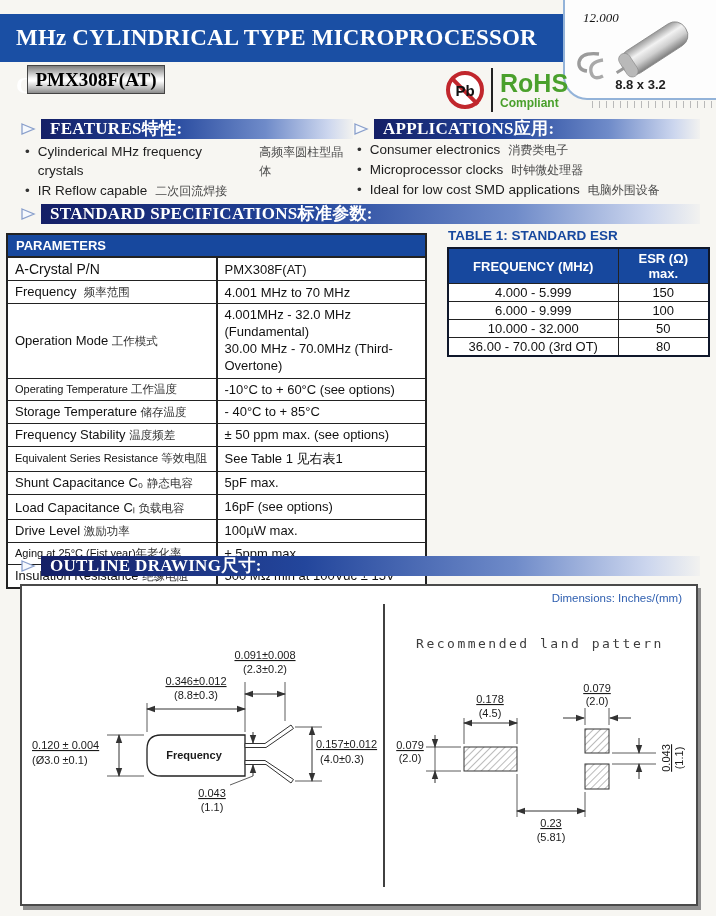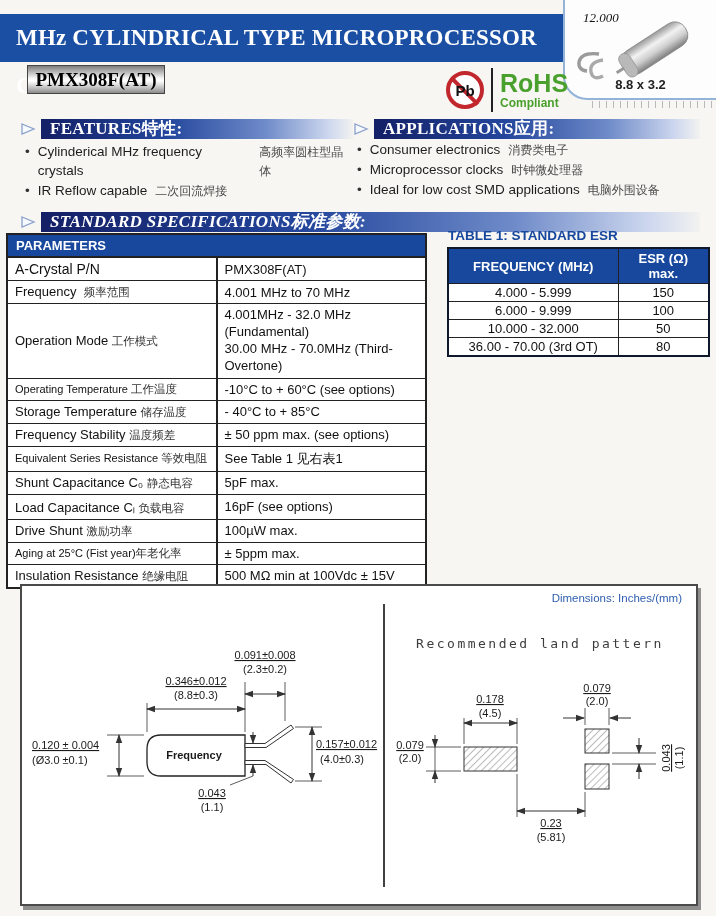--- a/index.html
+++ b/index.html
@@ -170,21 +170,21 @@
       <span>Microprocessor clocks</span>
       <span class="zh">时钟微处理器</span>
       </li>
     <li>
         <span class="dot">•</span>
       <span>Ideal for low cost SMD  applications</span>
       <span class="zh">电脑外围设备</span>
       </li>
   </ul>
 
-  <div class="section-row" style="left:20px; top:212px;font-style:italic;">
+  <div class="section-row" style="left:20px; top:204px;">
     <svg class="chevron" width="16" height="14" viewBox="0 0 16 14">
       <polygon points="2,2 14,7 2,12" fill="#f6f9fd" stroke="#8aa0cc" stroke-width="1.3"></polygon>
     </svg>
     <div class="banner" style="width:659px;">STANDARD SPECIFICATIONS标准参数:</div>
   </div>
 
   <table class="params-table">
     <tbody>
         <tr>
           <th class="main-hd" colspan="2">PARAMETERS</th>
@@ -220,21 +220,21 @@
         </tr>
     <tr>
       <td class="lbl"><span>Shunt Capacitance C₀</span> <span class="zh">静态电容</span></td>
       <td class="val">5pF max.</td>
         </tr>
     <tr>
       <td class="lbl"><span>Load Capacitance Cₗ</span> <span class="zh">负载电容</span></td>
       <td class="val">16pF (see options)</td>
         </tr>
     <tr>
-      <td class="lbl"><span>Drive Shunt</span> <span class="zh">激励功率</span></td>
+      <td class="lbl"><span>Drive Level</span> <span class="zh">激励功率</span></td>
       <td class="val">100µW max.</td>
         </tr>
     <tr>
       <td class="lbl small"><span>Aging at 25°C (Fist year)</span><span class="zh">年老化率</span></td>
       <td class="val">± 5ppm max.</td>
         </tr>
     <tr>
       <td class="lbl"><span>Insulation Resistance</span> <span class="zh">绝缘电阻</span></td>
       <td class="val">500 MΩ min at 100Vdc ± 15V</td>
         </tr>
@@ -260,20 +260,26 @@
       <td>10.000 - 32.000</td>
           <td>50</td>
         </tr>
     <tr>
       <td>36.00 - 70.00 (3rd OT)</td>
           <td>80</td>
         </tr>
   </tbody>
     </table>
 
+  <div class="section-row" style="left:20px; top:556px;">
+    <svg class="chevron" width="16" height="14" viewBox="0 0 16 14">
+      <polygon points="2,2 14,7 2,12" fill="#f6f9fd" stroke="#8aa0cc" stroke-width="1.3"></polygon>
+    </svg>
+    <div class="banner" style="width:659px;">OUTLINE DRAWING尺寸:</div>
+  </div>
 
   <div class="drawing-box">
     <div class="dims-note">Dimensions: Inches/(mm)</div>
     <svg width="674" height="318" viewBox="0 0 674 318">
       <defs>
         <marker id="ah" markerWidth="9" markerHeight="8" refX="8" refY="4" orient="auto-start-reverse" markerUnits="userSpaceOnUse">
           <path d="M0,0.8 L9,4 L0,7.2 Z" fill="#333"></path>
         </marker>
         <pattern id="hatch" width="5" height="5" patternUnits="userSpaceOnUse" patternTransform="rotate(45)">
           <rect width="5" height="5" fill="#ffffff"></rect>

